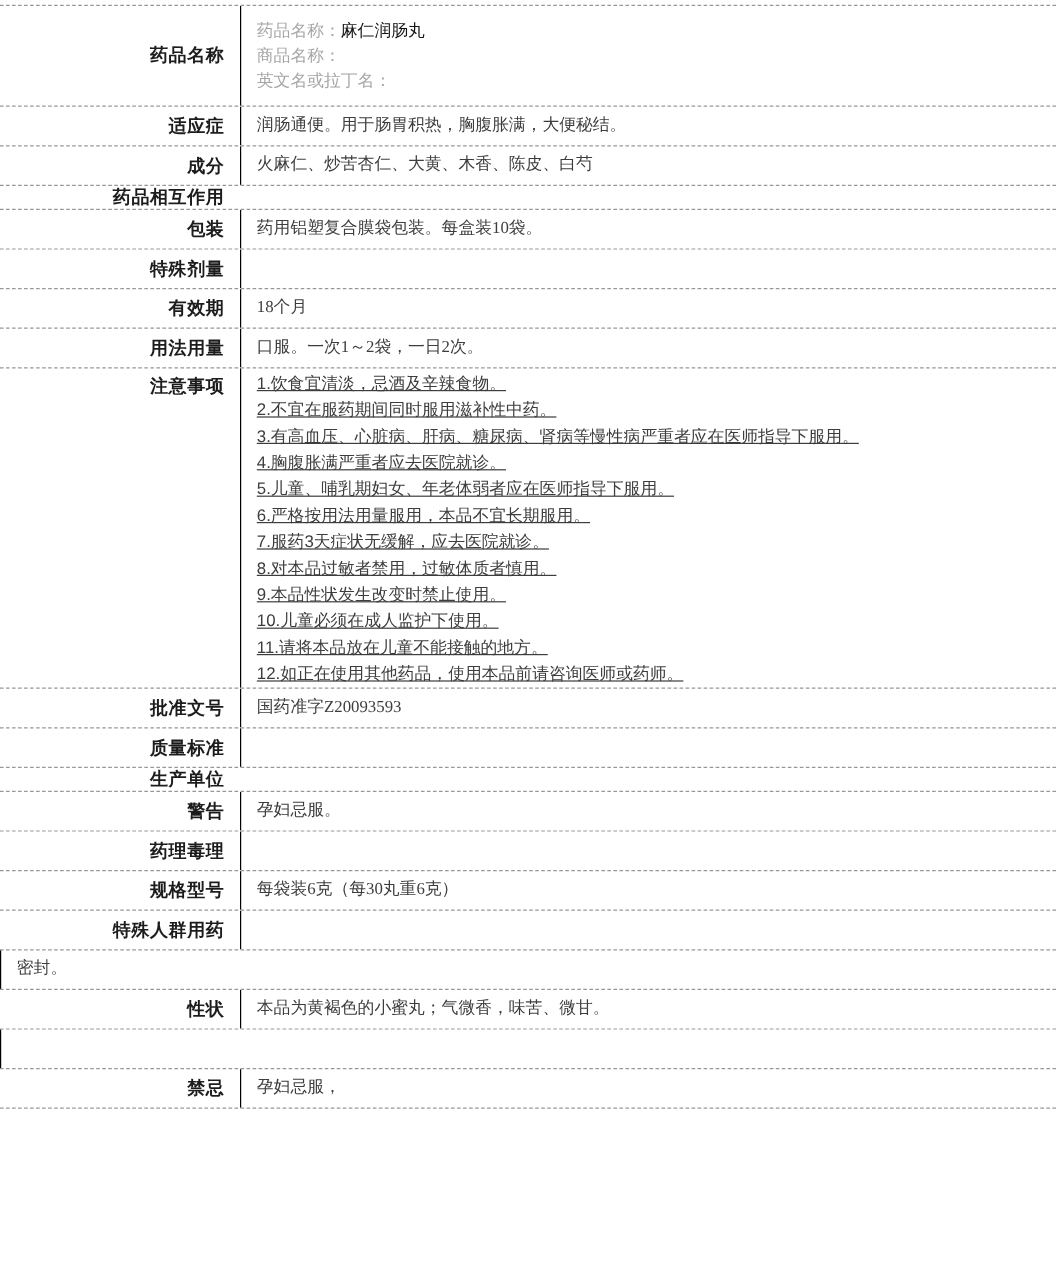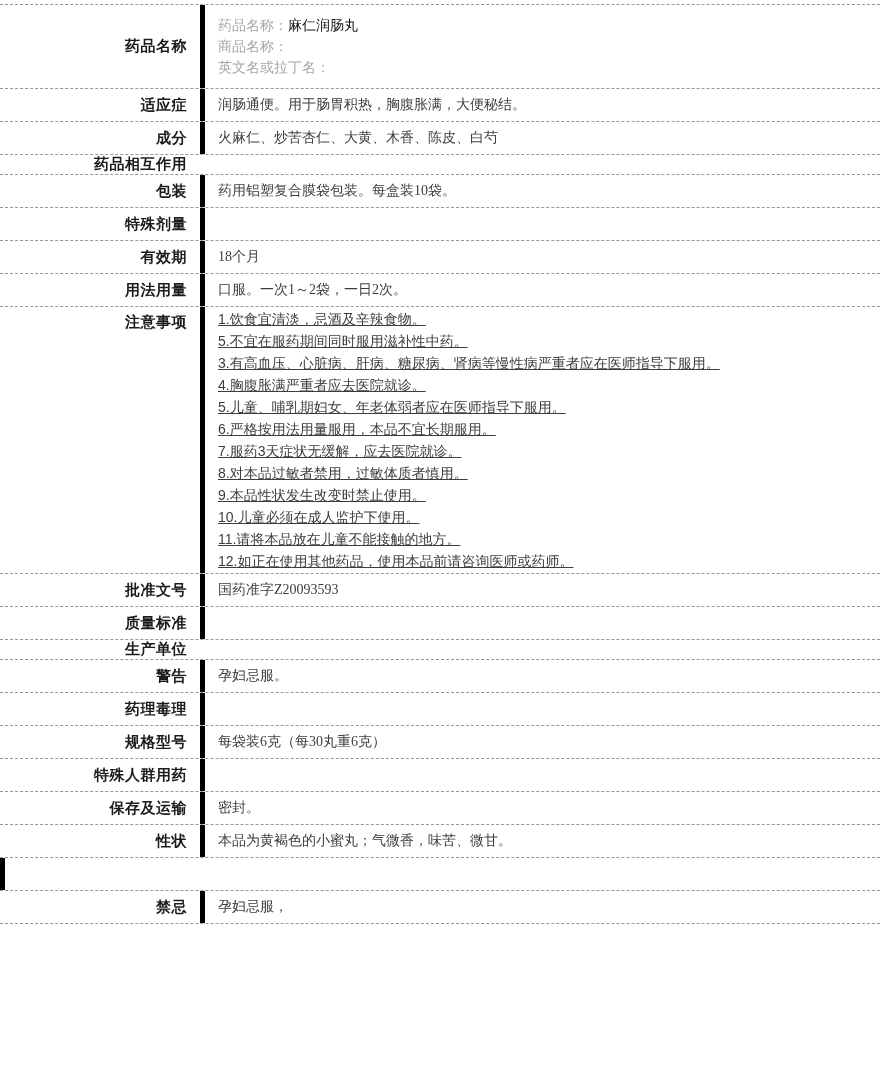--- a/index.html
+++ b/index.html
@@ -29,21 +29,21 @@
     justify-content: flex-end;
     padding-right: 13px;
     font-size: 15px;
     font-weight: bold;
     color: #1c1c1c;
     letter-spacing: 0.5px;
     padding-left: 24px;
   }
   .content-cell {
     flex: 1 1 auto;
-    border-left: 5px solid #000000;
+    border-left: 1px solid #000000;
     padding-left: 13px;
     padding-right: 24px;
     font-size: 14px;
     color: #3d3d3d;
     display: flex;
     flex-direction: column;
     justify-content: center;
     min-height: 32px;
   }
   
@@ -120,21 +120,21 @@
     <div class="label-cell">用法用量</div>
     <div class="content-cell">
         <div class="text-line">口服。一次1～2袋，一日2次。</div>
       </div>
   </div>
 
   <div class="row row--top">
     <div class="label-cell">注意事项</div>
     <div class="content-cell">
         <div class="note-line">1.饮食宜清淡，忌酒及辛辣食物。</div>
-        <div class="note-line">5.不宜在服药期间同时服用滋补性中药。</div>
+        <div class="note-line">2.不宜在服药期间同时服用滋补性中药。</div>
         <div class="note-line">3.有高血压、心脏病、肝病、糖尿病、肾病等慢性病严重者应在医师指导下服用。</div>
         <div class="note-line">4.胸腹胀满严重者应去医院就诊。</div>
         <div class="note-line">5.儿童、哺乳期妇女、年老体弱者应在医师指导下服用。</div>
         <div class="note-line">6.严格按用法用量服用，本品不宜长期服用。</div>
         <div class="note-line">7.服药3天症状无缓解，应去医院就诊。</div>
         <div class="note-line">8.对本品过敏者禁用，过敏体质者慎用。</div>
         <div class="note-line">9.本品性状发生改变时禁止使用。</div>
         <div class="note-line">10.儿童必须在成人监护下使用。</div>
         <div class="note-line">11.请将本品放在儿童不能接触的地方。</div>
         <div class="note-line">12.如正在使用其他药品，使用本品前请咨询医师或药师。</div>
@@ -181,21 +181,20 @@
   </div>
 
   <div class="row">
     <div class="label-cell">特殊人群用药</div>
     <div class="content-cell">
         <div class="text-line"></div>
       </div>
   </div>
 
   <div class="row">
-    <div class="label-cell">保存及运输</div>
     <div class="content-cell">
         <div class="text-line">密封。</div>
       </div>
   </div>
 
   <div class="row">
     <div class="label-cell">性状</div>
     <div class="content-cell">
         <div class="text-line">本品为黄褐色的小蜜丸；气微香，味苦、微甘。</div>
       </div>

